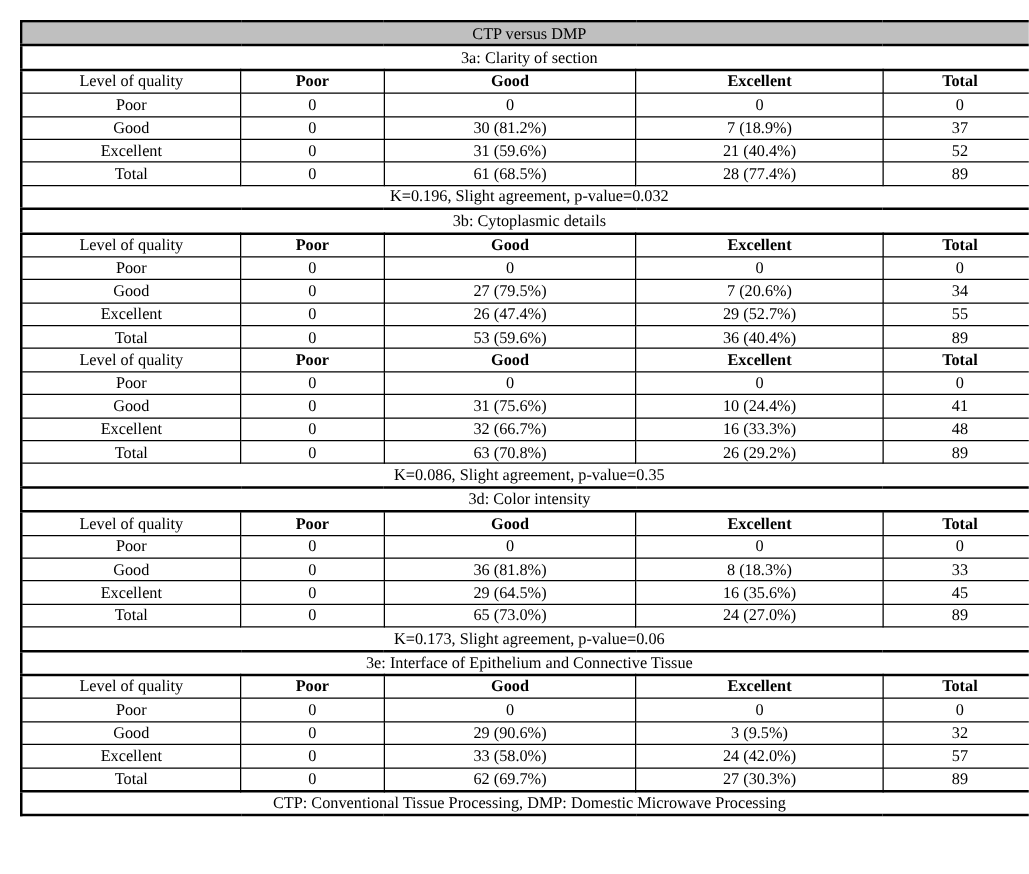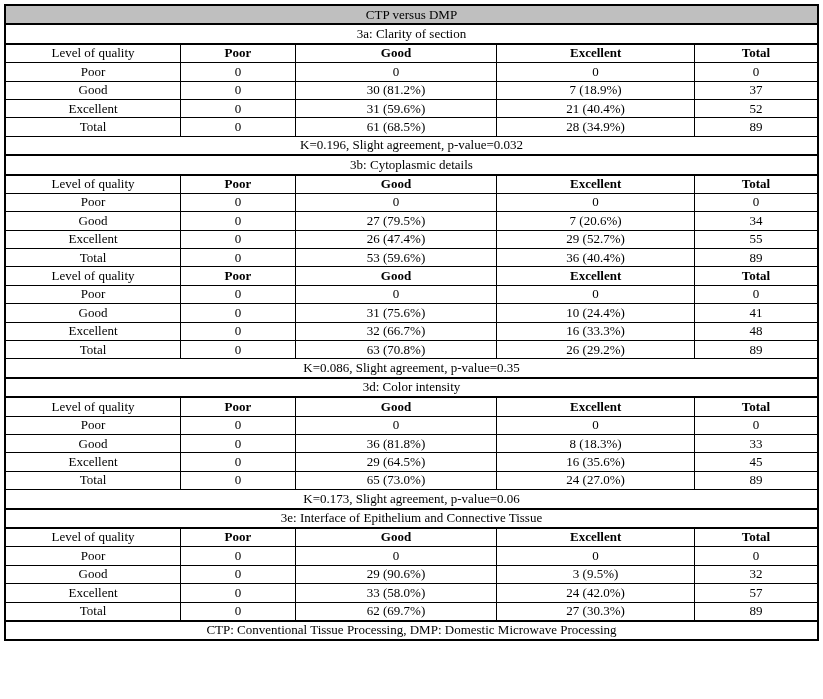--- a/index.html
+++ b/index.html
@@ -4,21 +4,21 @@
 <style>
   html, body {
     margin: 0;
     padding: 0;
     background: #ffffff;
     width: 823px;
     height: 699px;
     overflow: hidden;
   }
   .page-wrap {
-    padding: 4px;
+    padding: 16px;
     box-sizing: border-box;
     width: 744px;
     height: 699px;
   }
   table.ctp-table {
     width: 815px;
     border-collapse: collapse;
     table-layout: fixed;
     font-family: "Liberation Serif", "DejaVu Serif", serif;
     font-size: 13px;
@@ -97,21 +97,21 @@
           <td class="row-label">Excellent</td>
           <td class="data-cell">0</td>
           <td class="data-cell">31 (59.6%)</td>
           <td class="data-cell">21 (40.4%)</td>
           <td class="data-cell">52</td>
         </tr>
         <tr class="data-row">
           <td class="row-label">Total</td>
           <td class="data-cell">0</td>
           <td class="data-cell">61 (68.5%)</td>
-          <td class="data-cell">28 (34.9%)</td>
+          <td class="data-cell">28 (77.4%)</td>
           <td class="data-cell">89</td>
         </tr>
         <tr class="stat-row">
           <td class="stat-cell" colspan="5">K=0.196, Slight agreement, p-value=0.032</td>
         </tr>
         <tr class="section-row">
           <td class="section-title" colspan="5">3b: Cytoplasmic details</td>
         </tr>
         <tr class="header-row">
           <td class="first-col-header">Level of quality</td>

